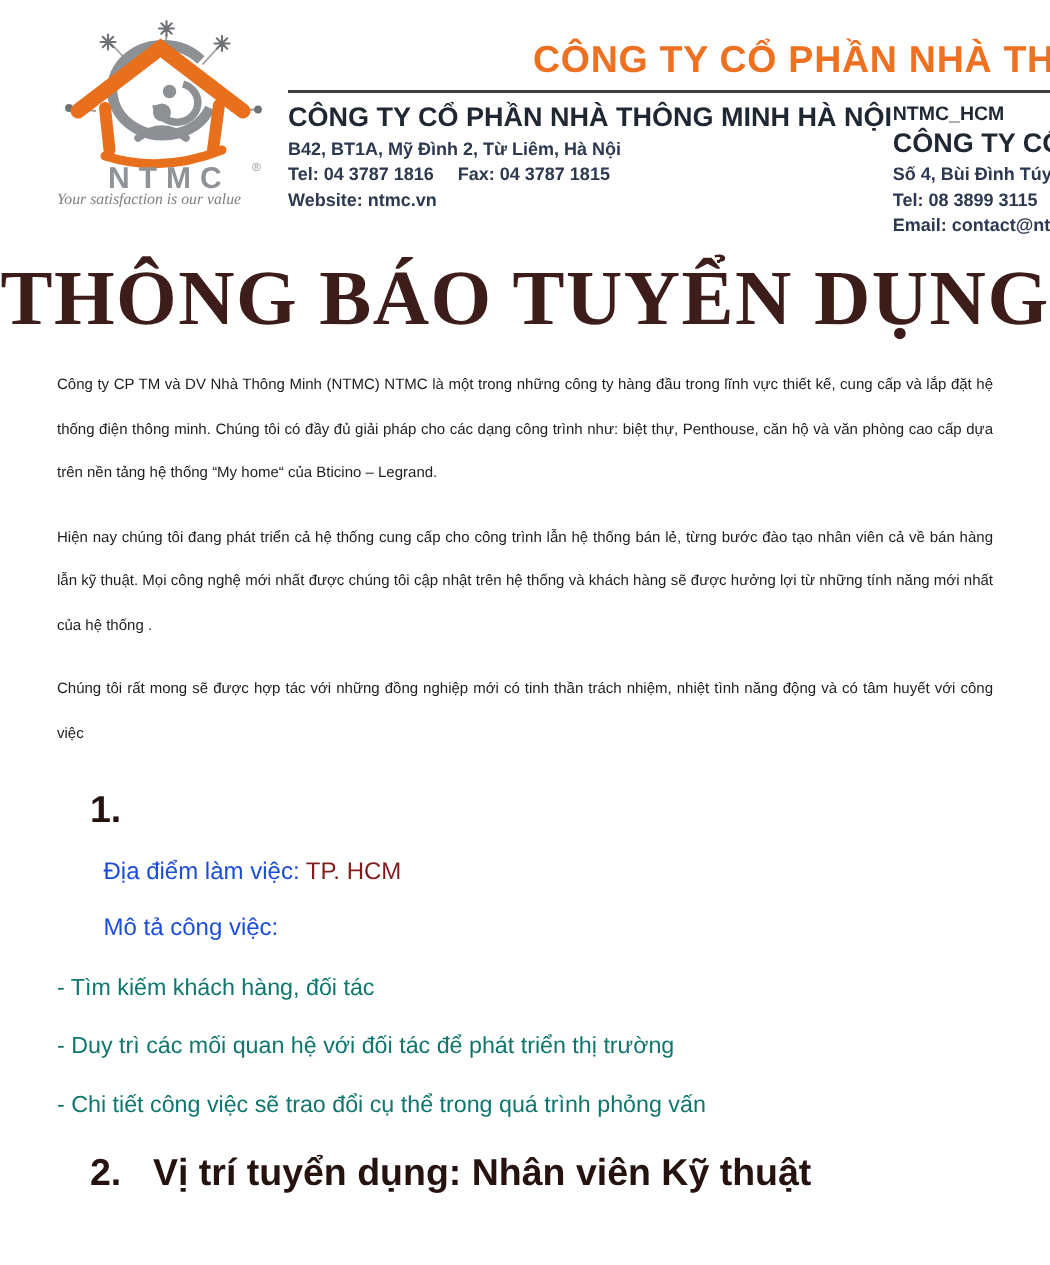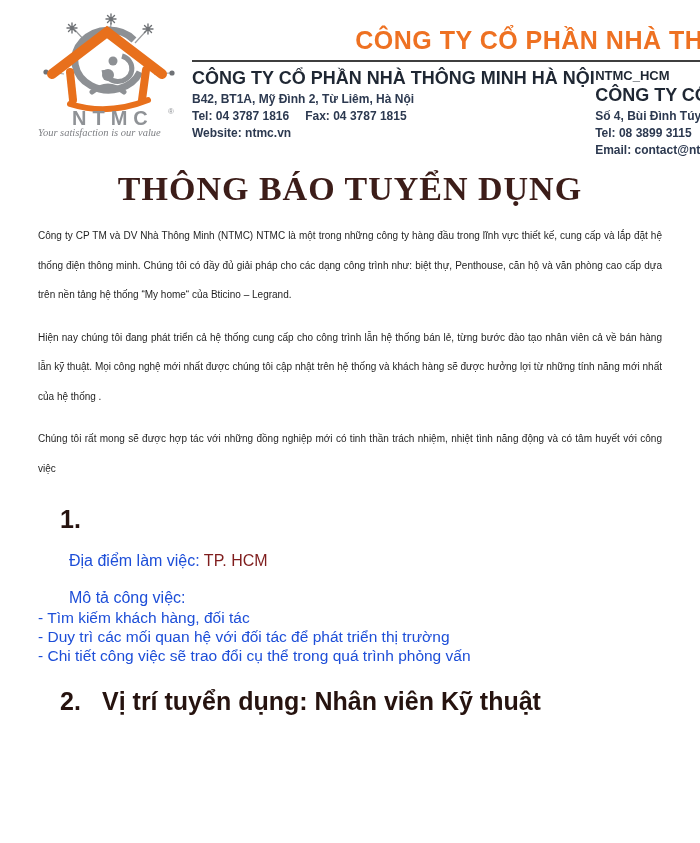--- a/index.html
+++ b/index.html
@@ -33,21 +33,21 @@
   .office { width: 50%; }
   .office .code { font-weight: bold; font-size: 13px; color: #1f2733; margin-bottom: 2px; }
   .office .name { font-weight: bold; font-size: 18px; color: #1f2733; margin-bottom: 3px; white-space: nowrap; }
   .office .line { font-weight: bold; font-size: 12px; color: #2c3950; margin-bottom: 3px; }
   .office .telfax { display: flex; gap: 16px; }
 
   
   .doc-title {
     font-family: "Liberation Serif", "DejaVu Serif", serif;
     font-weight: bold;
-    font-size: 34px;
+    font-size: 52px;
     color: #3c1d19;
     text-align: center;
     margin-top: 10px;
     letter-spacing: 1px;
   }
 
   
   .content { padding: 0 38px; }
   .content p.intro {
     font-size: 10px;
@@ -62,21 +62,21 @@
     margin-top: 22px;
     margin-bottom: 4px;
     color: #26130f;
     font-weight: bold;
     font-size: 25px;
   }
   .section-heading .num { width: 64px; flex: 0 0 64px; padding-left: 22px; }
   .field-row { margin-top: 17px; font-size: 16px; line-height: 20px; }
   .field-row .lbl { font-weight: normal; color: #1d4ed8; margin-left: 31px; }
   .field-row .val { color: #7f1d1d; }
-  .bullet { margin-top: 0; font-size: 15.5px; line-height: 19px; color: #1d4ed8; }
+  .bullet { margin-top: 20px; font-size: 15.5px; line-height: 19px; color: #0f766e; }
 
   
   .logo-svg { display: block; }
 </style>
 </head>
 <body>
 
 <div class="page">
 
   <div class="header">

